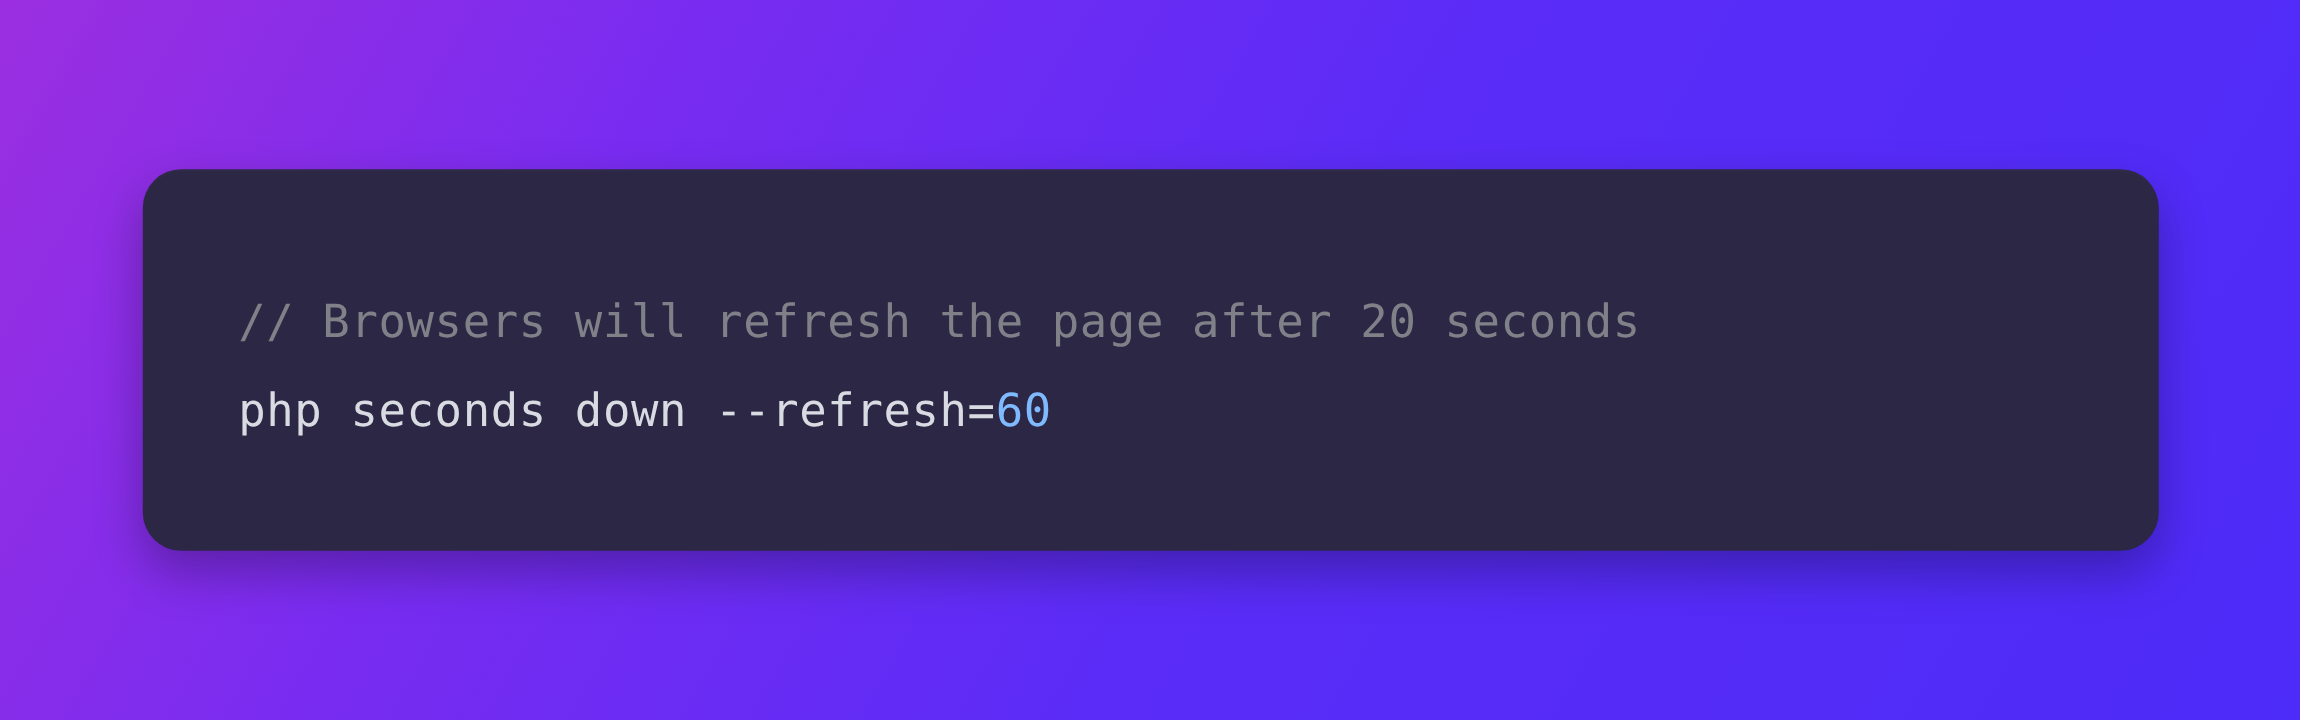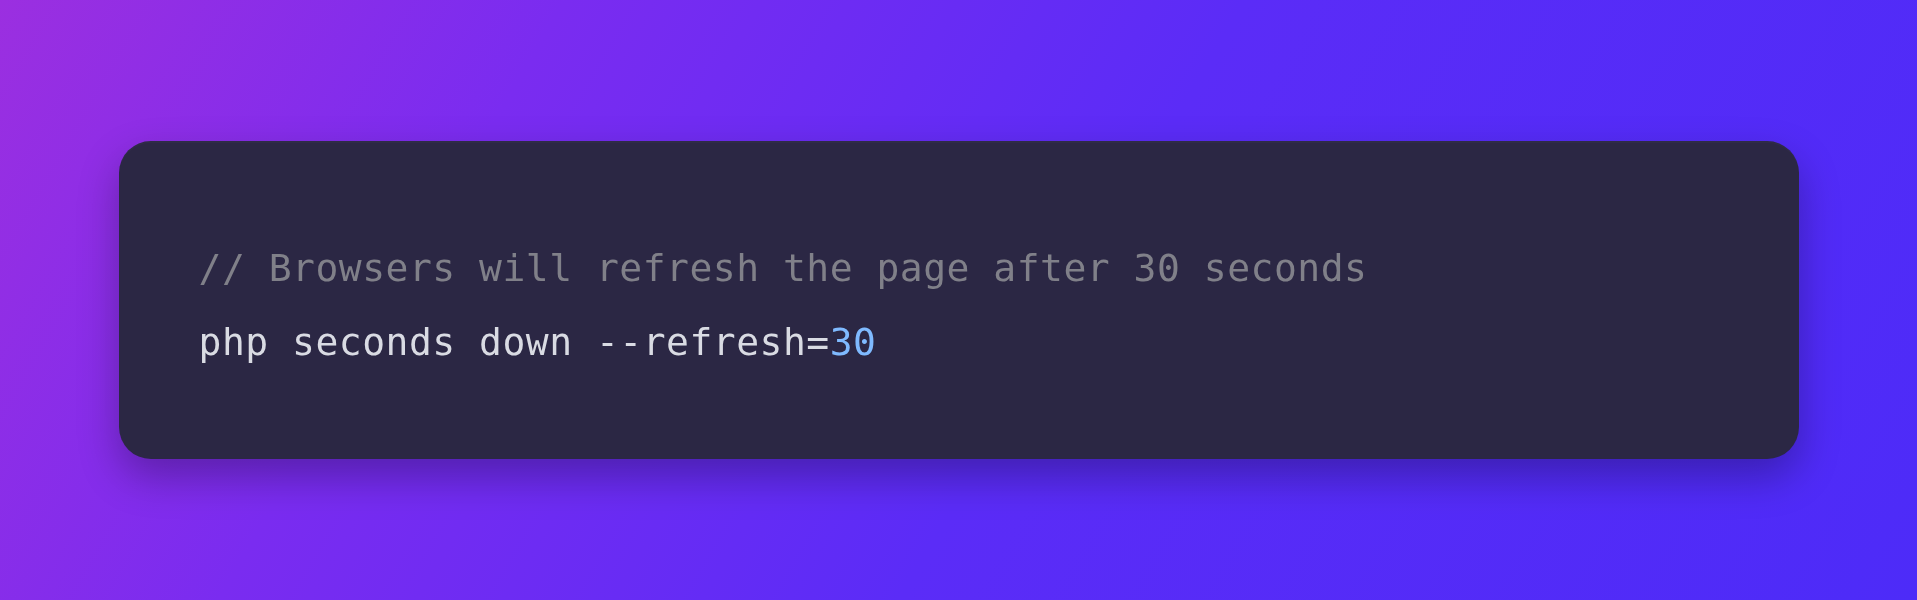--- a/index.html
+++ b/index.html
@@ -35,15 +35,15 @@
     letter-spacing: 0.5px;
   }
   .tok-comment { color: #808089; }
   .tok-plain   { color: #d9dbe3; }
   .tok-number  { color: #7fbaff; }
 </style>
 </head>
 <body>
 
 <div class="code-card">
-  <pre><span class="code-line"><span class="tok-comment">// Browsers will refresh the page after 30 seconds</span></span>
-<span class="code-line"><span class="tok-plain">php seconds down --refresh=</span><span class="tok-number">30</span></span></pre>
+  <pre><span class="code-line"><span class="tok-comment">// Browsers will refresh the page after 20 seconds</span></span>
+<span class="code-line"><span class="tok-plain">php seconds down --refresh=</span><span class="tok-number">60</span></span></pre>
 </div>
 
 </body></html>

